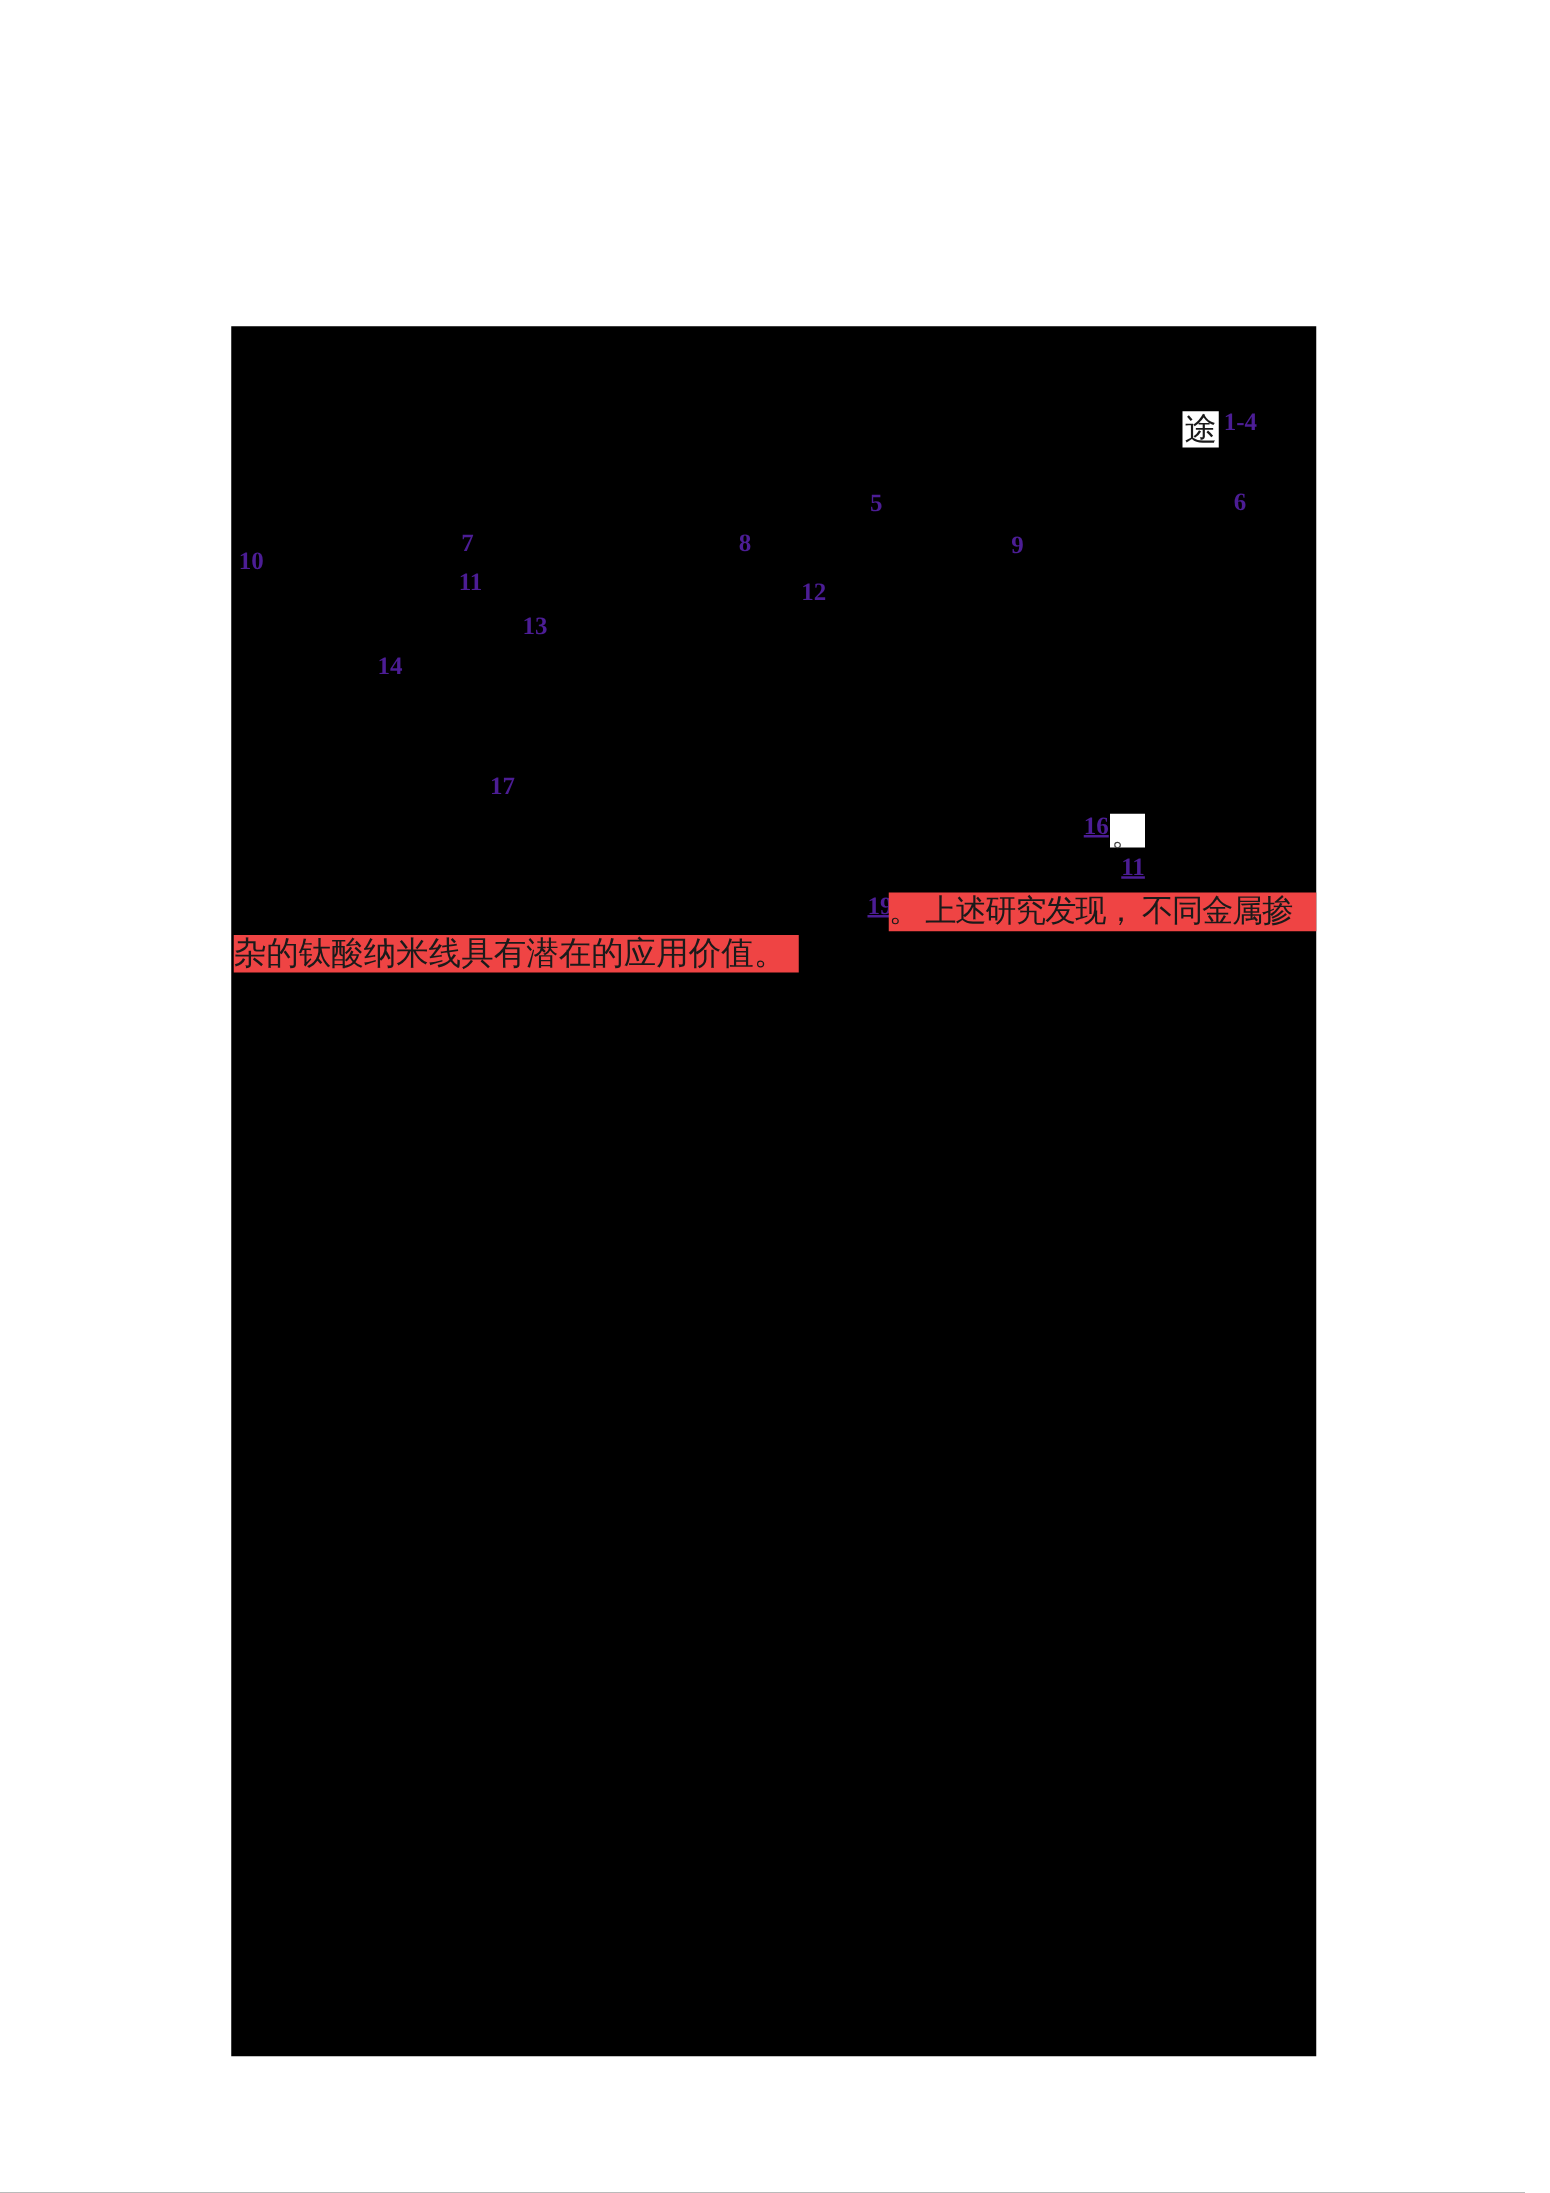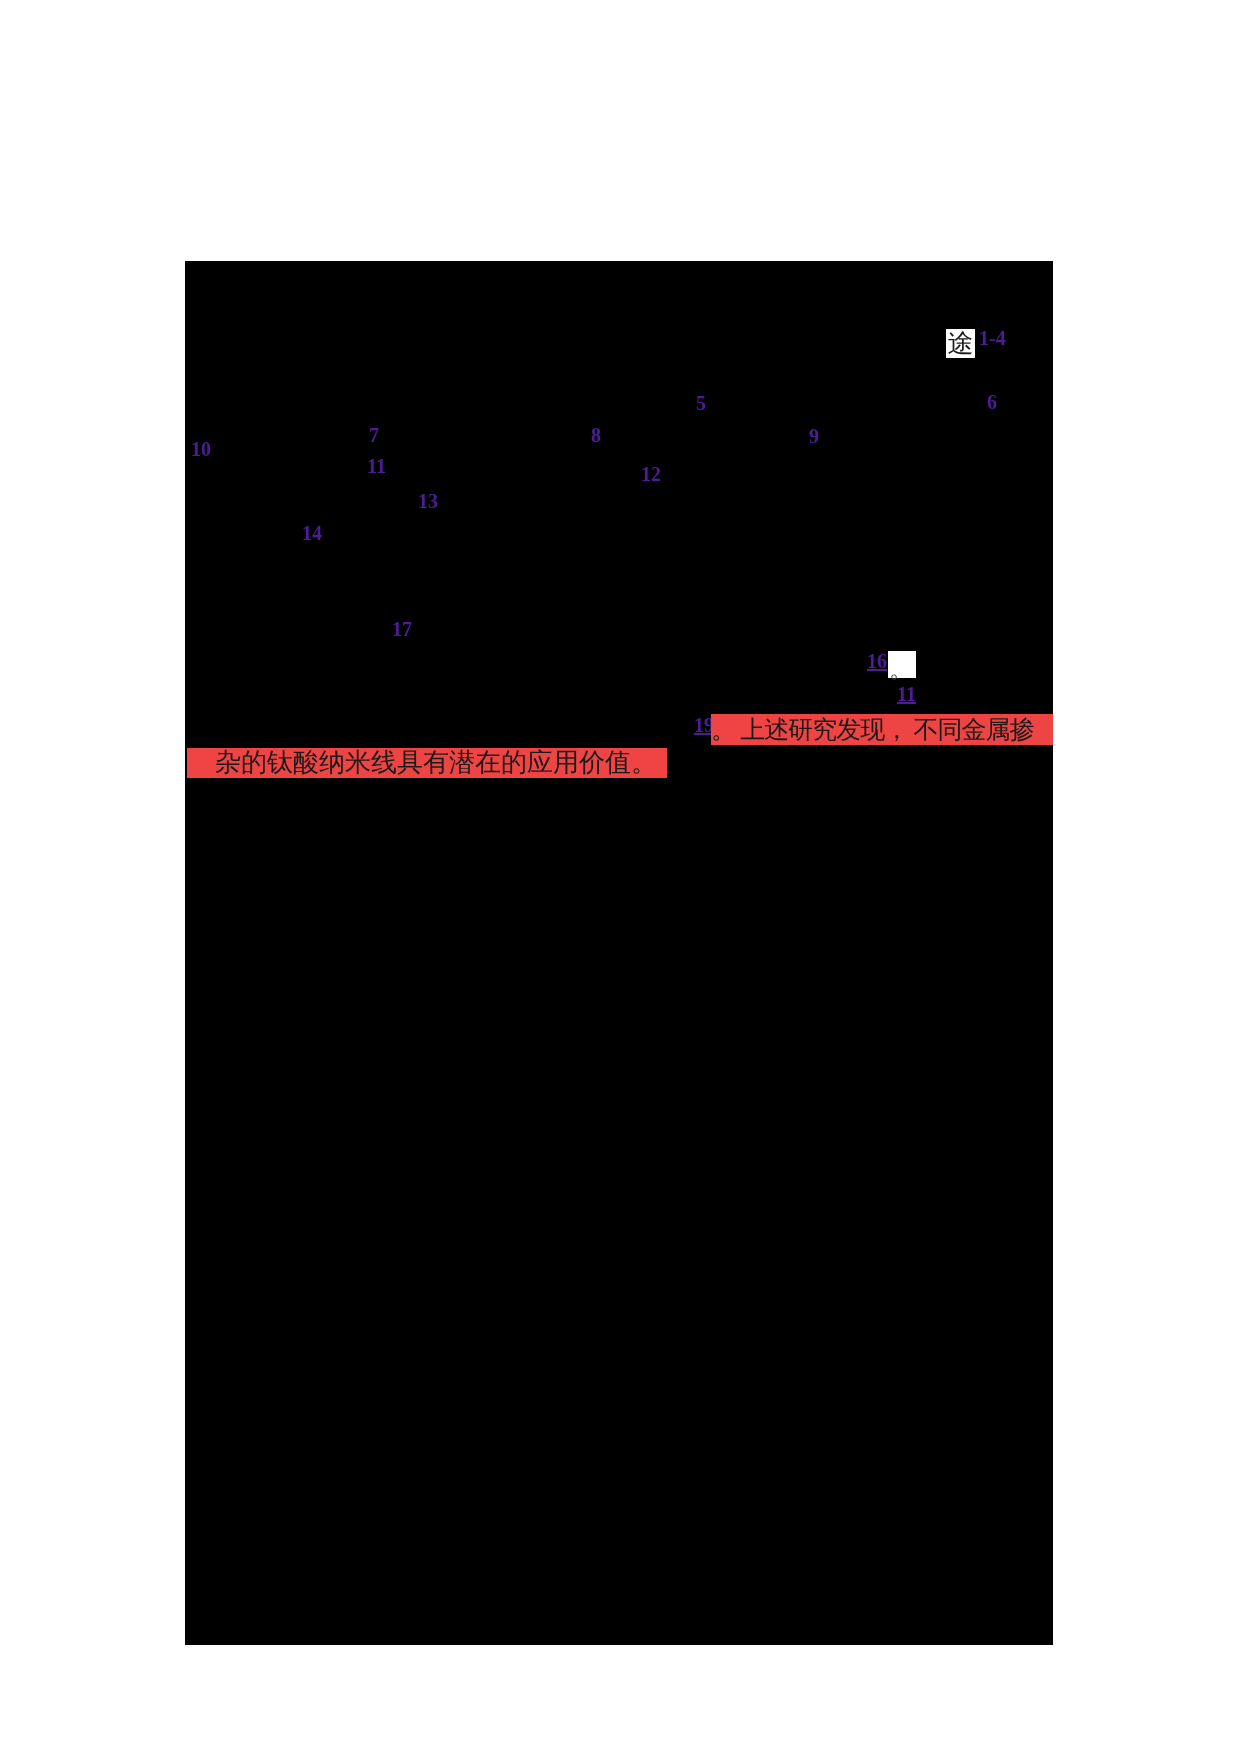--- a/index.html
+++ b/index.html
@@ -71,21 +71,21 @@
     color: #1a1a1a;
     white-space: nowrap;
     overflow: hidden;
   }
   .strip1 {
     left: 711px; top: 714px; width: 342px; height: 31px;
     font-size: 25px; line-height: 31px; letter-spacing: -1px;
   }
   .strip2 {
     left: 187px; top: 748px; width: 452px; height: 30px;
-    font-size: 26px; line-height: 30px; padding-left: 28px;
+    font-size: 26px; line-height: 30px;
   }
 </style>
 </head>
 <body>
 
 <div class="page">
 
   <div class="redaction"></div>
 
   <div class="hl-box tu-box">

